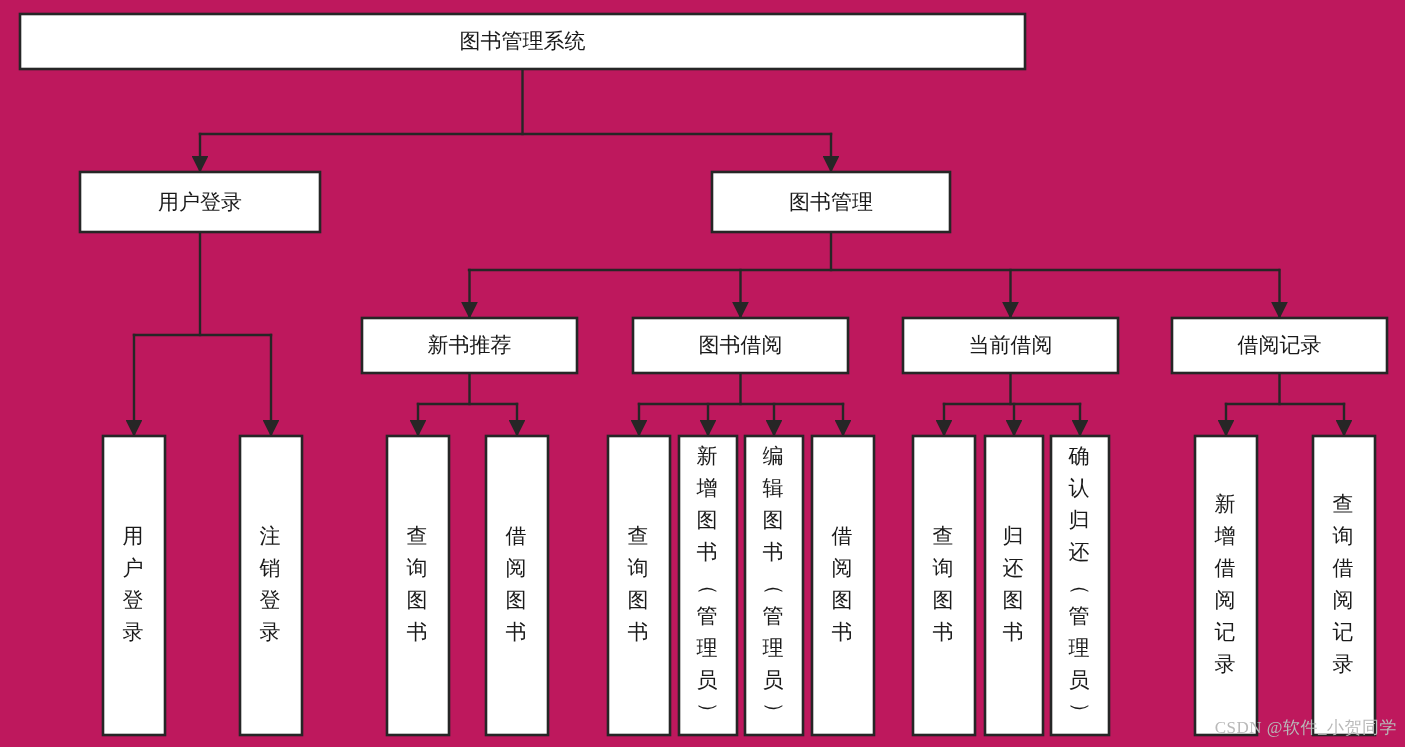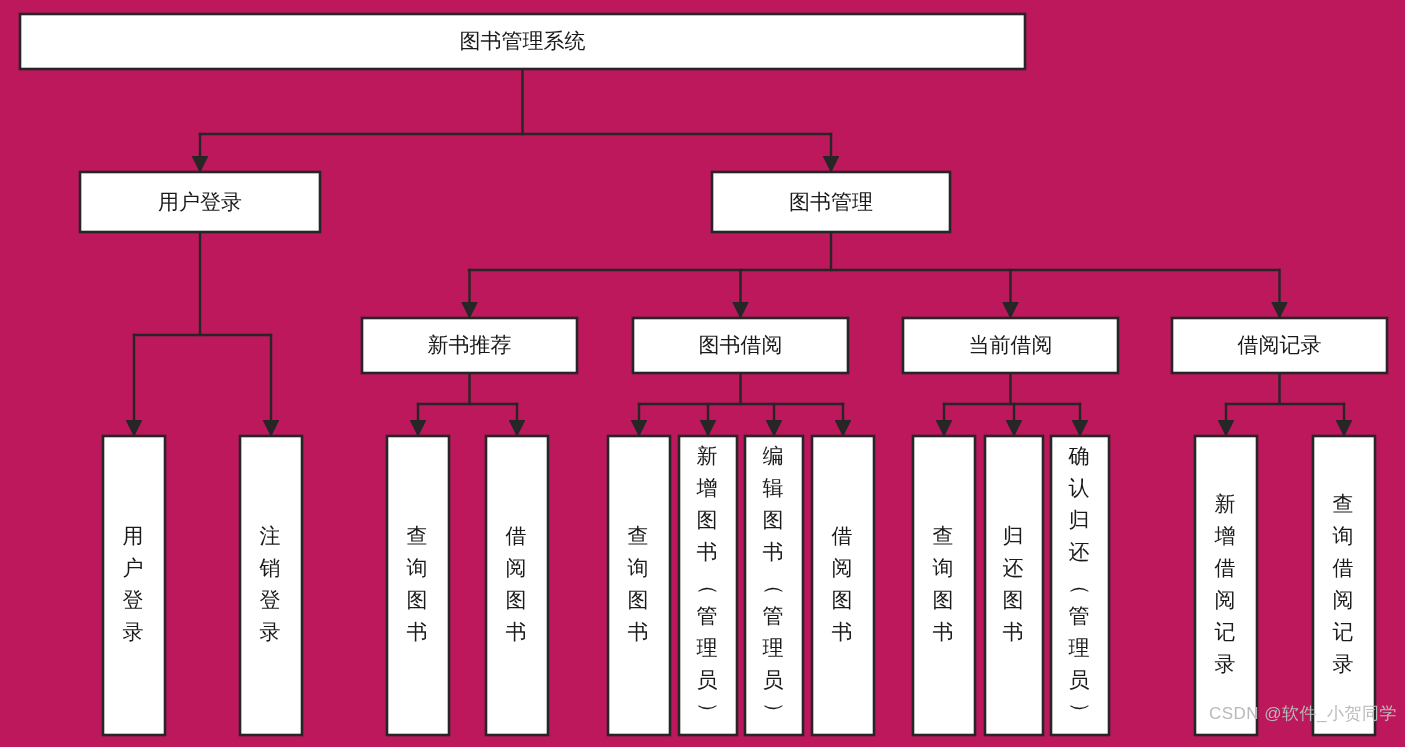--- a/index.html
+++ b/index.html
@@ -47,22 +47,22 @@
     fill: #1a1a1a;
     font-family: "Liberation Sans", "DejaVu Sans", sans-serif;
     font-size: 21px;
     letter-spacing: 2px;
     text-anchor: middle;
     dominant-baseline: middle;
   }
   .watermark {
     position: absolute;
     right: 8px;
-    bottom: 22px;
-    font-family: Liberation Sans, sans-serif;
+    bottom: 8px;
+    font-family: Liberation Serif, serif;
     font-size: 17px;
     color: #b9b9b9;
     white-space: nowrap;
     letter-spacing: 0.5px;
     user-select: none;
   }
 </style>
 </head>
 <body>
 

